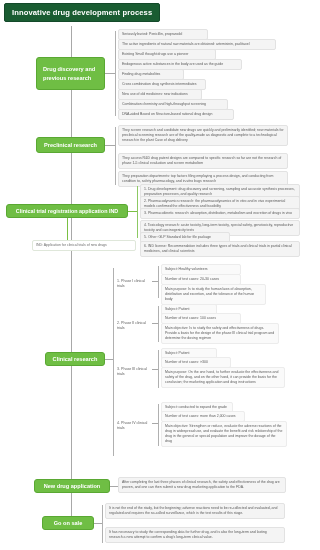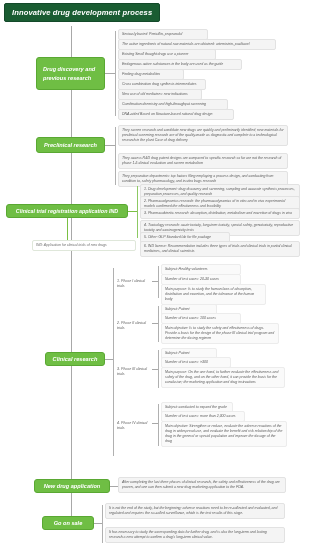--- a/index.html
+++ b/index.html
@@ -2,21 +2,21 @@
 <html><head>
 <meta charset="utf-8">
 <style>
   * { box-sizing: border-box; margin:0; padding:0; }
   html,body {
     width:310px; height:550px;
     background:#ffffff;
     font-family:"Liberation Sans", sans-serif;
     overflow:hidden;
   }
-  #stage { position:relative; width:310px; height:470px;font-style:italic; }
+  #stage { position:relative; width:310px; height:470px; }
 
   
   .vline { position:absolute; width:1.4px; background:#a8a8a8; }
   .vline.green { background:#7ac043; }
   .hline { position:absolute; height:1.4px; background:#a8a8a8; }
   .hline.green { background:#7ac043; }
 
   
   .title-box {
     position:absolute; left:4px; top:3px;

